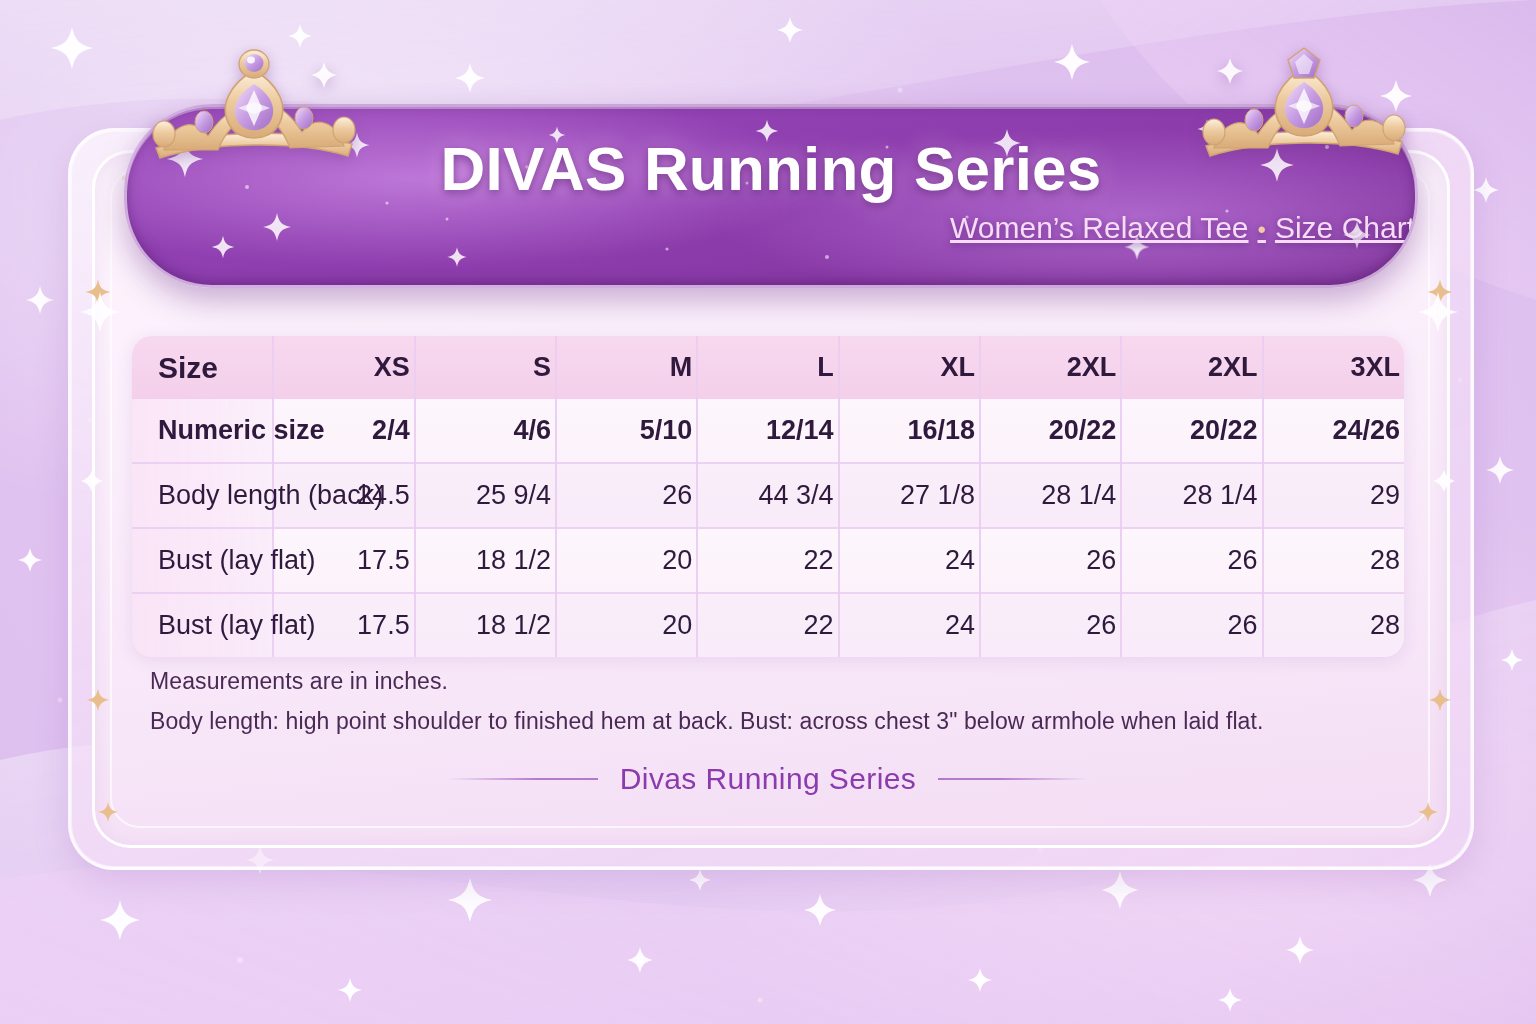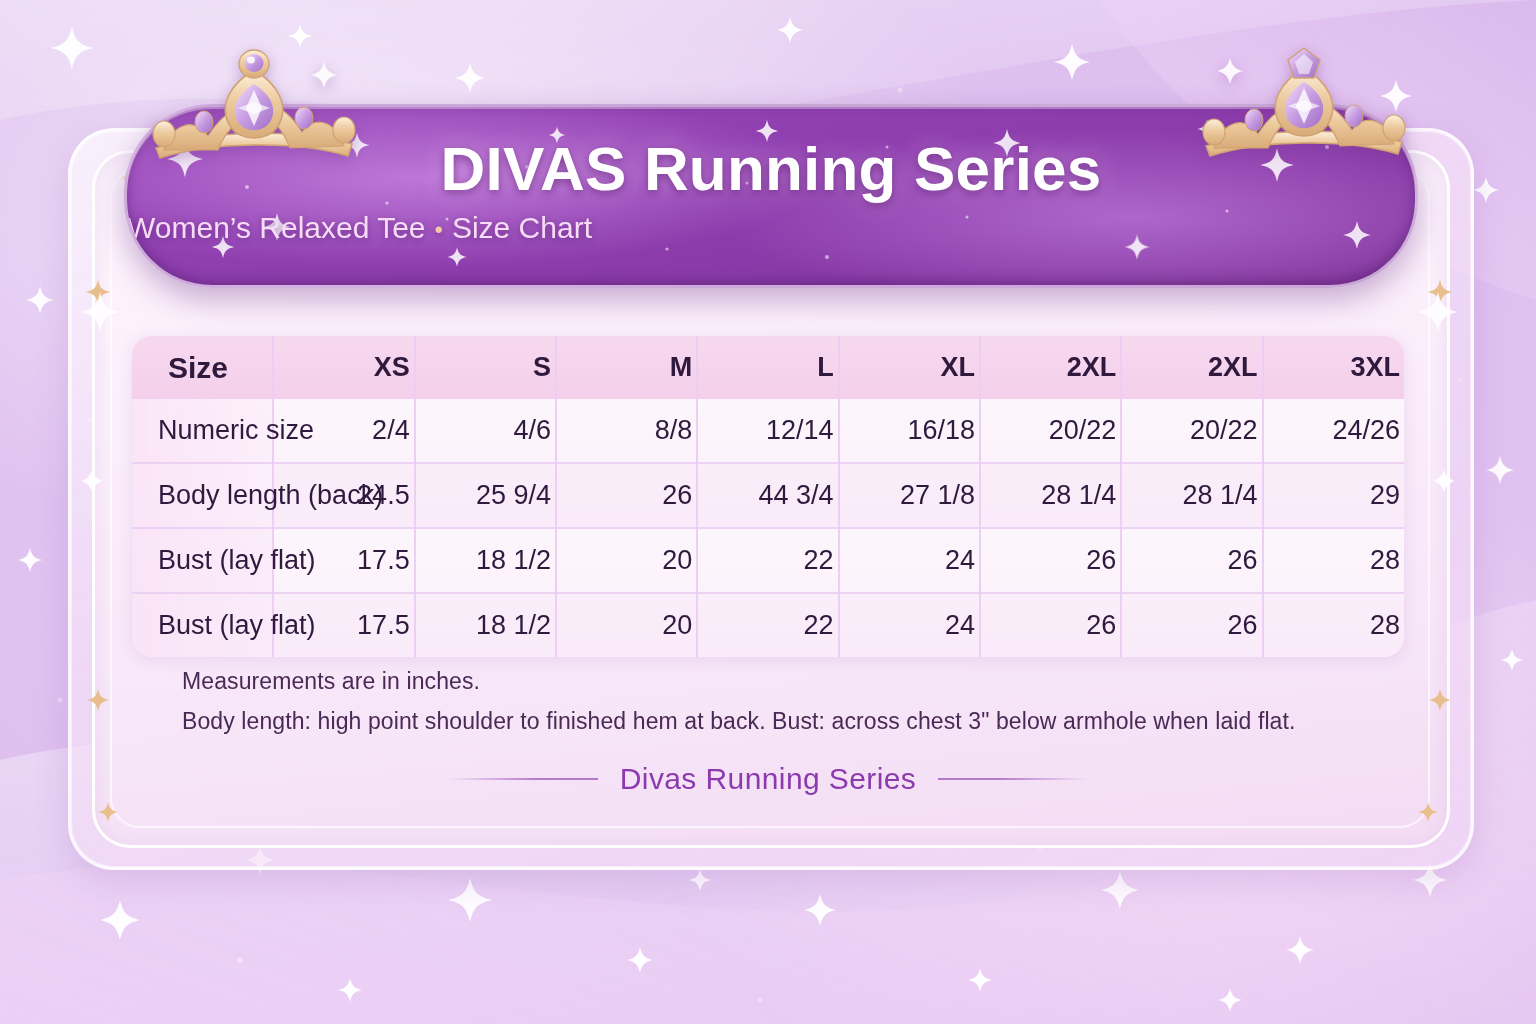--- a/index.html
+++ b/index.html
@@ -98,24 +98,25 @@
     text-align: center;
     font-size: 62px;
     font-weight: bold;
     color: #ffffff;
     letter-spacing: .2px;
     text-shadow: 0 3px 10px rgba(74,20,98,.55), 0 0 26px rgba(255,210,255,.45);
   }
   .banner-sub {
     position: absolute;
     left: 0; right: 0; top: 104px;
-    text-align: left;
+    text-align: right;
     font-size: 30px;
     color: #f6dcf7;
     text-shadow: 0 2px 7px rgba(74,20,98,.5);
+    text-decoration: underline;
   }
   .banner-sub .dot {
     color: #f3c9a6;
     font-size: 24px;
     vertical-align: middle;
     margin: 0 9px;
   }
 
   
   .crown {
@@ -156,43 +157,42 @@
 
   thead th {
     background: linear-gradient(180deg, #f7d9ef 0%, #f4cfeb 100%);
     color: #7a1f96;
     font-weight: bold;
     font-size: 30px;
     height: 70px;
   }
   thead th.row-label-head {
     text-align: left;
-    padding-left: 36px;
+    padding-left: 26px;
     font-size: 30px;
   }
 
   tbody td.row-label {
     text-align: left;
     padding-left: 26px;
     font-size: 27px;
     color: #2f1a3e;
   }
-  tbody tr.numeric td { font-weight: normal; }
+  tbody tr.numeric td { font-weight: bold; }
   tbody tr:nth-child(odd)  td { background: linear-gradient(180deg,#fdf6fc 0%, #fcf2fb 100%); }
   tbody tr:nth-child(even) td { background: linear-gradient(180deg,#faeefa 0%, #f9ebf9 100%); }
 
   
   tbody td.row-label { background-image: linear-gradient(90deg, rgba(250,226,246,.75) 0%, rgba(253,243,252,.25) 100%) !important; }
 
   
   .notes {
     position: absolute;
     left: 150px; top: 668px;
     width: 1250px;
-    margin-left: 32px;
   }
   .notes .line {
     font-size: 23px;
     color: #4a2a55;
     margin-bottom: 13px;
     letter-spacing: .1px;
   }
 
   
   .brandmark {
@@ -445,21 +445,21 @@
           <th>2XL</th>
           <th>2XL</th>
           <th>3XL</th>
         </tr>
       </thead>
       <tbody>
         <tr class="numeric">
           <td class="row-label">Numeric size</td>
           <td>2/4</td>
           <td>4/6</td>
-          <td>8/8</td>
+          <td>5/10</td>
           <td>12/14</td>
           <td>16/18</td>
           <td>20/22</td>
           <td>20/22</td>
           <td>24/26</td>
         </tr>
         <tr>
           <td class="row-label">Body length (back)</td>
           <td>24.5</td>
           <td>25 9/4</td>

